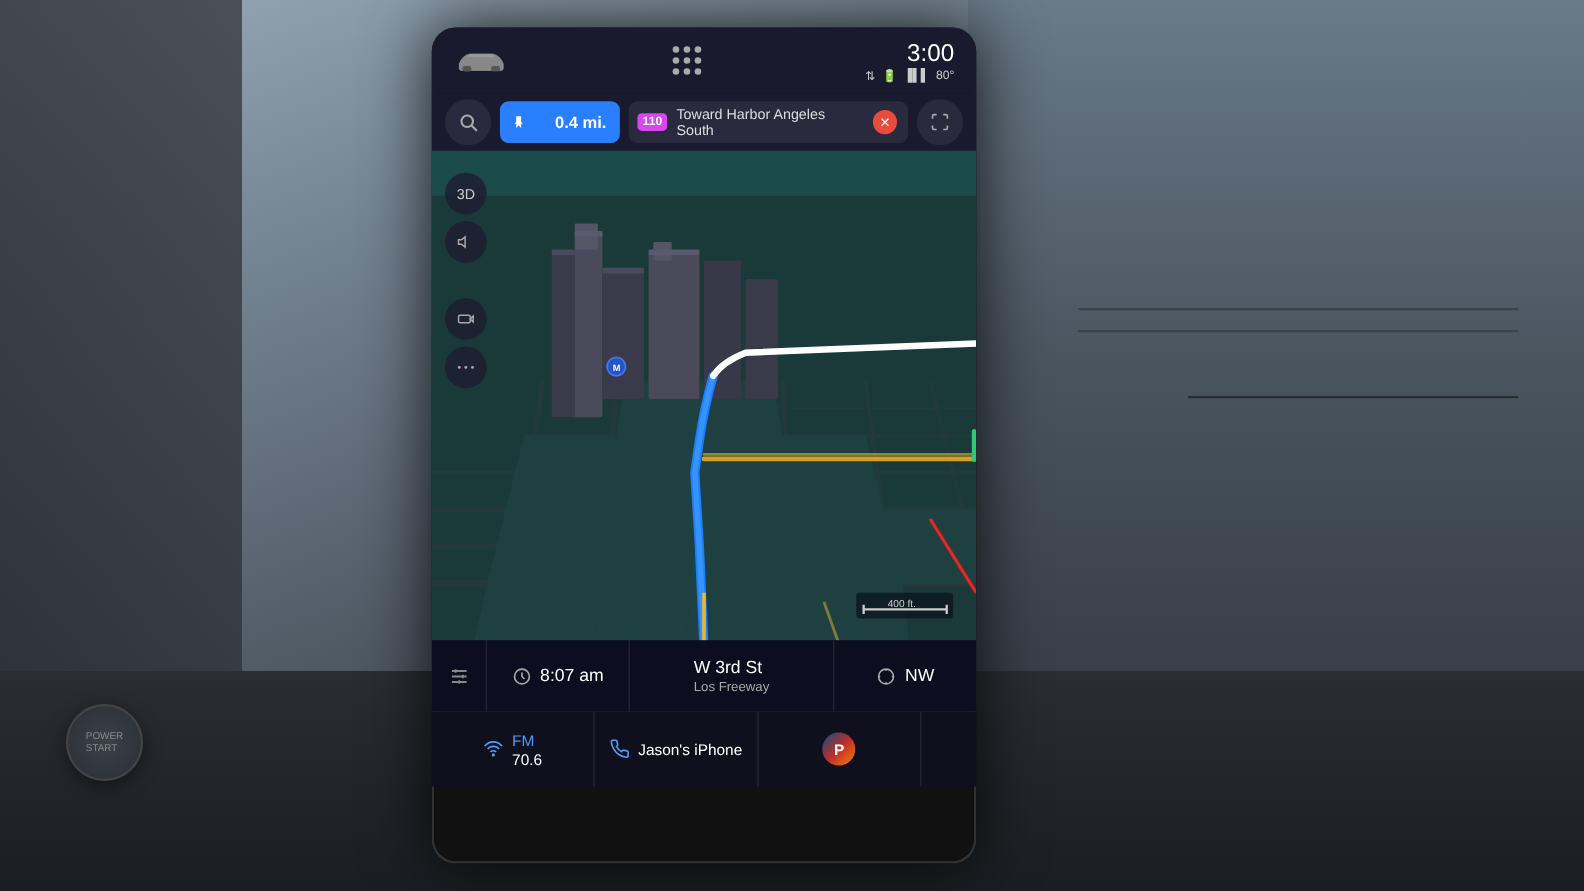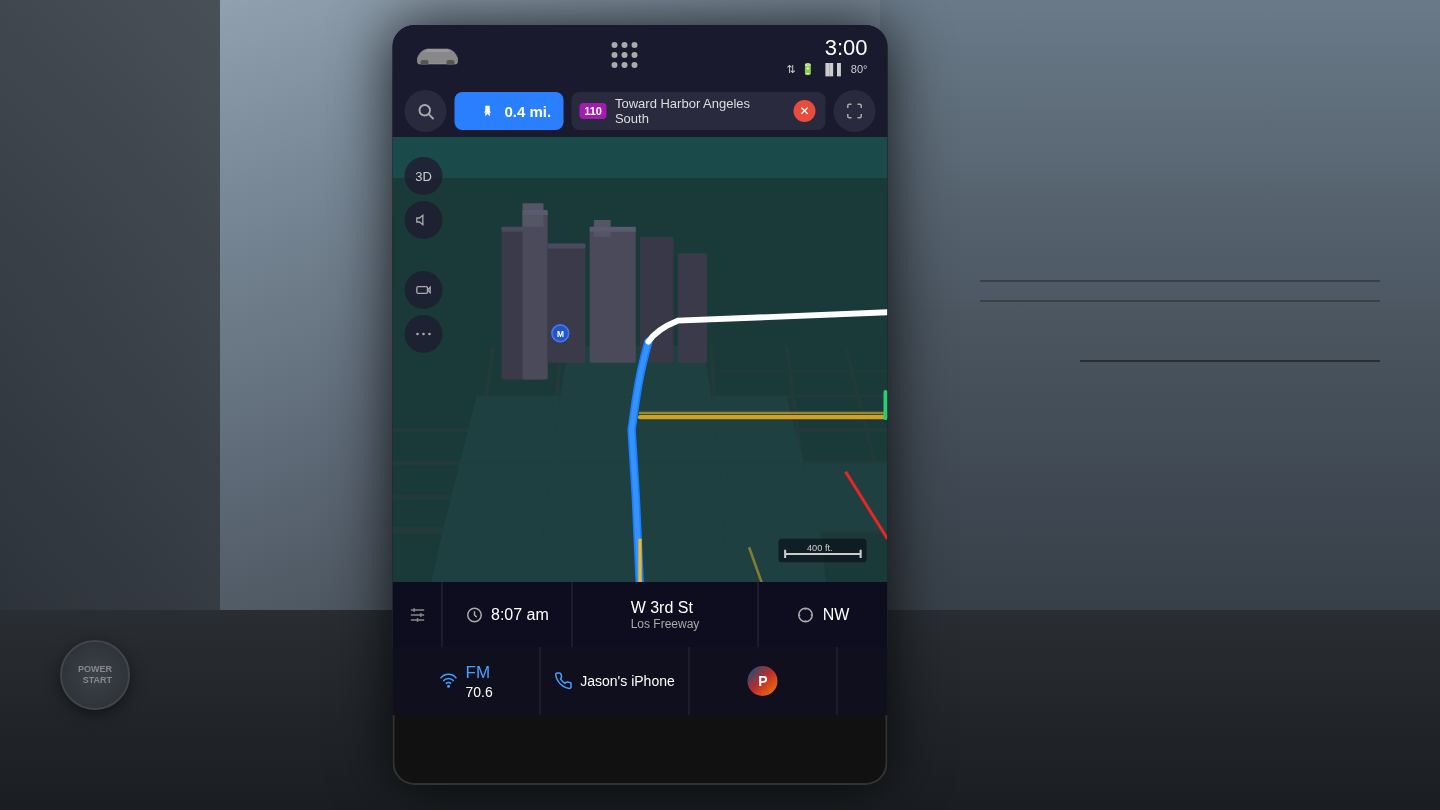--- a/index.html
+++ b/index.html
@@ -103,23 +103,23 @@
       justify-content: center;
       cursor: pointer;
       flex-shrink: 0;
     }
 
     .direction-pill {
       display: flex;
       align-items: center;
       background: #2a7fff;
       border-radius: 8px;
-      padding: 0 12px 0 24px;
+      padding: 0 12px 0 8px;
       height: 38px;
-      gap: 8px;
+      gap: 24px;
       flex-shrink: 0;
     }
 
     .distance-text {
       color: white;
       font-weight: 600;
       font-size: 15px;
     }
 
     .route-info {
@@ -127,21 +127,21 @@
       align-items: center;
       background: #2a2a3e;
       border-radius: 8px;
       padding: 0 10px 0 8px;
       height: 38px;
       gap: 8px;
       flex: 1;
     }
 
     .highway-badge {
-      background: #a21caf;
+      background: #d946ef;
       color: white;
       font-size: 11px;
       font-weight: 700;
       padding: 2px 5px;
       border-radius: 4px;
       display: flex;
       align-items: flex-end;
       gap: 2px;
     }
 
@@ -302,22 +302,22 @@
       display: flex;
       align-items: center;
       justify-content: center;
       z-index: 15;
       box-shadow: 0 4px 15px rgba(0,0,0,0.5);
     }
 
     .power-text {
       color: #888;
       font-size: 9px;
-      font-weight: bold;
-      text-align: right;
+      font-weight: normal;
+      text-align: left;
       line-height: 1.2;
     }
 
     
     .green-bar {
       position: absolute;
       right: 0;
       top: 50%;
       transform: translateY(-50%);
       width: 4px;
@@ -579,21 +579,21 @@
     <div class="bottom-bar">
 
       <div class="bottom-item">
         <svg width="18" height="18" viewBox="0 0 24 24" fill="none" stroke="#4a9eff" stroke-width="2">
           <path d="M1.5 8.5a13 13 0 0 1 21 0"></path>
           <path d="M5 12a9 9 0 0 1 14 0"></path>
           <path d="M8.5 15.5a5 5 0 0 1 7 0"></path>
           <circle cx="12" cy="19" r="1" fill="#4a9eff"></circle>
         </svg>
         <div style="display:flex;flex-direction:column;gap:1px;">
-          <span class="bottom-text" style="font-size:17px;color:#4a9eff;">FM</span>
+          <span class="bottom-text" style="font-size:14px;color:#4a9eff;">FM</span>
           <span class="bottom-text">70.6</span>
         </div>
       </div>
 
       <div class="bottom-item">
         <svg width="18" height="18" viewBox="0 0 24 24" fill="none" stroke="#4a9eff" stroke-width="2">
           <path d="M22 16.92v3a2 2 0 0 1-2.18 2 19.79 19.79 0 0 1-8.63-3.07A19.5 19.5 0 0 1 4.69 12 19.79 19.79 0 0 1 1.62 3.4 2 2 0 0 1 3.6 1.2h3a2 2 0 0 1 2 1.72 12.84 12.84 0 0 0 .7 2.81 2 2 0 0 1-.45 2.11L7.91 8.96a16 16 0 0 0 6.13 6.13l1.27-1.27a2 2 0 0 1 2.11-.45 12.84 12.84 0 0 0 2.81.7A2 2 0 0 1 22 16.92z"></path>
         </svg>
         <span class="bottom-text">Jason's iPhone</span>
       </div>

